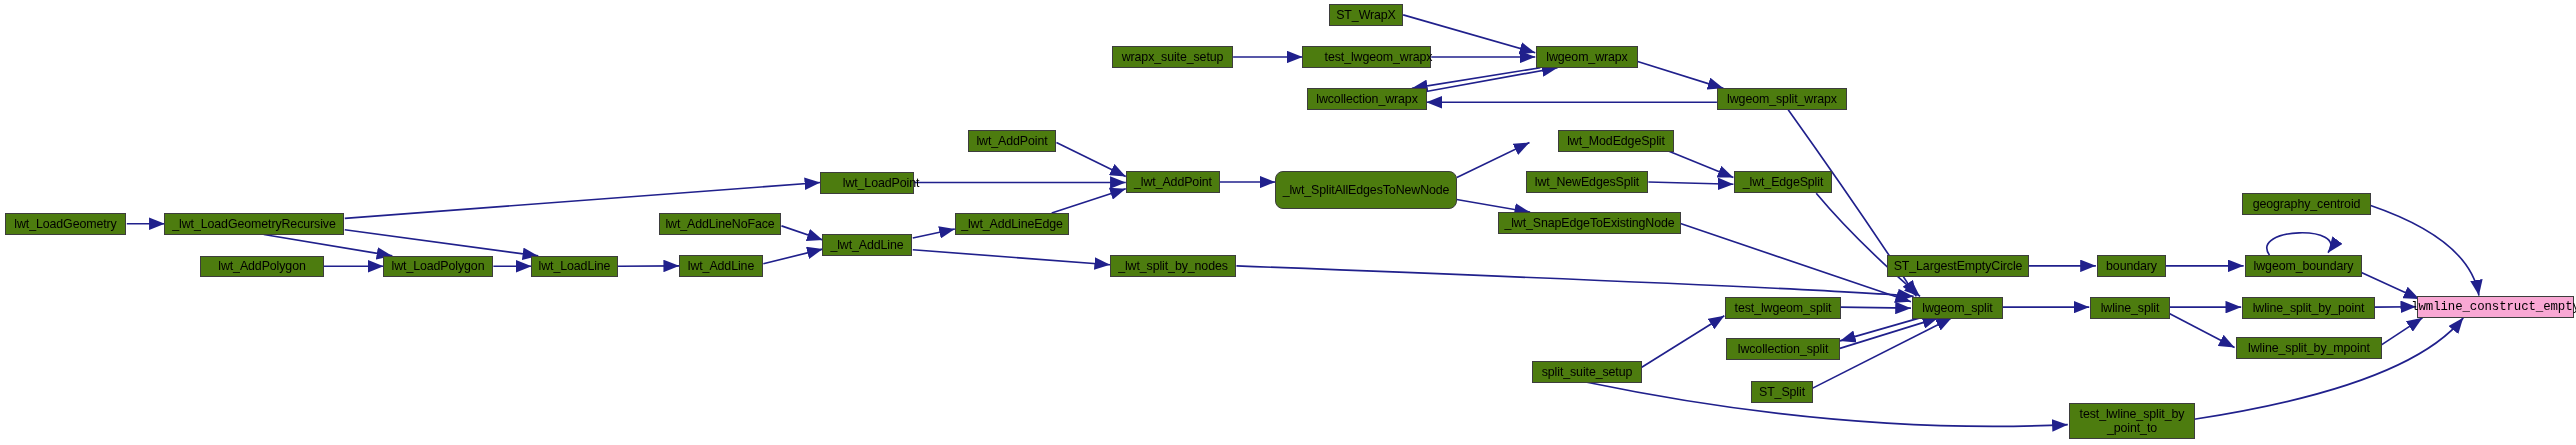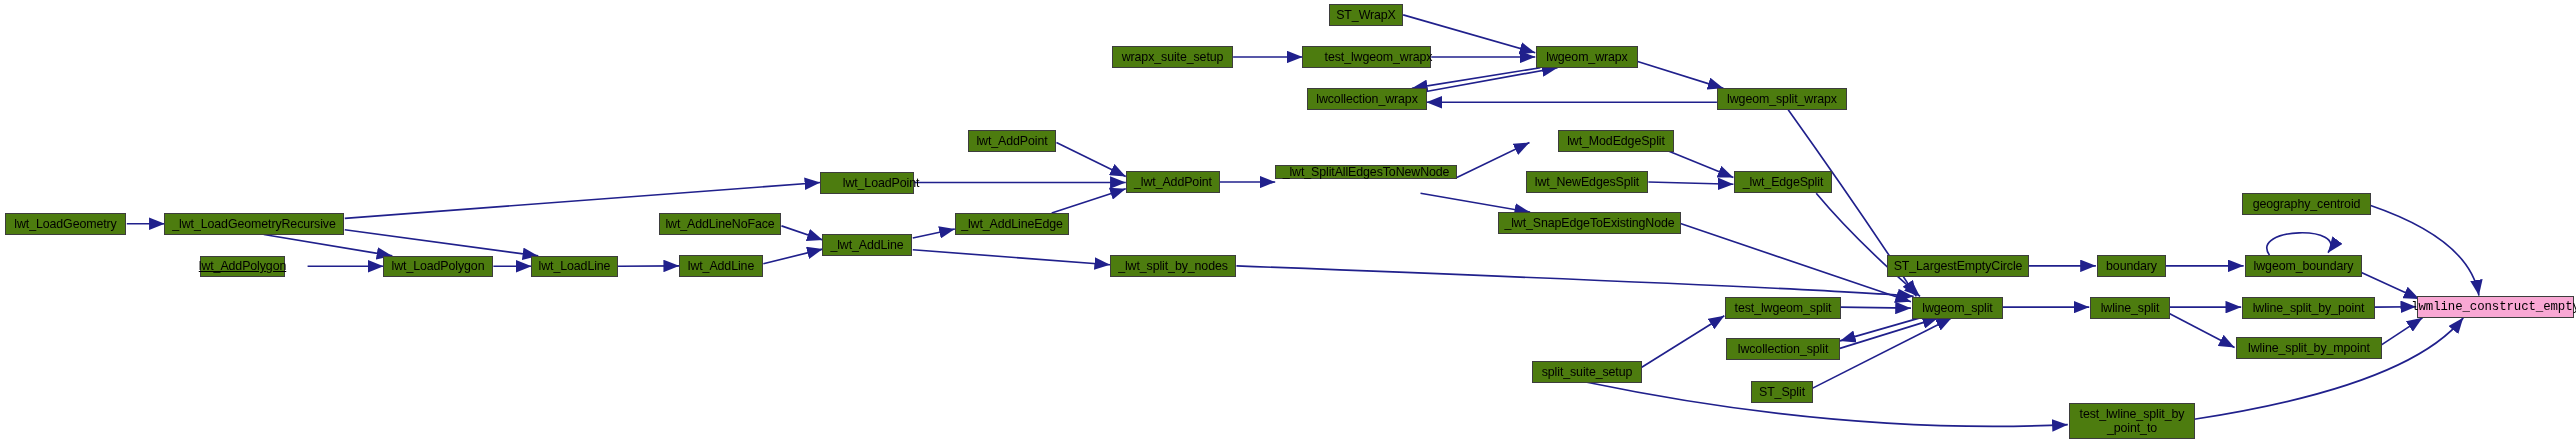--- a/index.html
+++ b/index.html
@@ -93,32 +93,32 @@
       <path d="M 2858,329.8 L 2928.8,362.05" fill="none" stroke="#20208c" stroke-width="2" marker-end="url(#arrow)"></path>
       <path d="M 2869,248.6 Q 2990,290 3001,358" fill="none" stroke="#20208c" stroke-width="2" marker-end="url(#arrow)"></path>
       <path d="M 2626,372 L 2713,372" fill="none" stroke="#20208c" stroke-width="2" marker-end="url(#arrow)"></path>
       <path d="M 2626,379.8 L 2705,421" fill="none" stroke="#20208c" stroke-width="2" marker-end="url(#arrow)"></path>
       <path d="M 2874,372 L 2925,371.5" fill="none" stroke="#20208c" stroke-width="2" marker-end="url(#arrow)"></path>
       <path d="M 2882,418.4 L 2932.6,385" fill="none" stroke="#20208c" stroke-width="2" marker-end="url(#arrow)"></path>
       <path d="M 2656,507.8 Q 2915,468 2982,385" fill="none" stroke="#20208c" stroke-width="2" marker-end="url(#arrow)"></path>
     </svg>
 <div class="node" style="left: 5px; top: 213px; width: 121px; height: 21.5px;">lwt_LoadGeometry</div>
     <div class="node" style="left: 164px; top: 213px; width: 180px; height: 21.5px;">_lwt_LoadGeometryRecursive</div>
-    <div class="node" style="left: 200px; top: 256px; width: 85px; height: 20.7px; text-decoration: underline;">lwt_AddPolygon</div>
+    <div class="node" style="left: 200px; top: 256px; width: 124px; height: 20.7px;">lwt_AddPolygon</div>
     <div class="node" style="left: 383px; top: 256px; width: 110px; height: 20.7px;">lwt_LoadPolygon</div>
     <div class="node" style="left: 531px; top: 256px; width: 87px; height: 20.7px;">lwt_LoadLine</div>
     <div class="node" style="left: 679px; top: 255px; width: 84px; height: 21.5px;">lwt_AddLine</div>
     <div class="node" style="left: 659px; top: 213px; width: 122px; height: 21.5px;">lwt_AddLineNoFace</div>
     <div class="node" style="left: 822px; top: 234px; width: 90px; height: 21.5px;">_lwt_AddLine</div>
     <div class="node" style="left: 820px; top: 172px; width: 94px; height: 21.5px; padding-left: 28px;">lwt_LoadPoint</div>
     <div class="node" style="left: 955px; top: 213px; width: 114px; height: 22px;">_lwt_AddLineEdge</div>
     <div class="node" style="left: 1110px; top: 255px; width: 126px; height: 21.5px;">_lwt_split_by_nodes</div>
     <div class="node" style="left: 968px; top: 130px; width: 88px; height: 21.5px;">lwt_AddPoint</div>
     <div class="node" style="left: 1126px; top: 171px; width: 94px; height: 22px;">_lwt_AddPoint</div>
-    <div class="node" style="left: 1275px; top: 165px; width: 182px; height: 14px;">_lwt_SplitAllEdgesToNewNode</div>
+    <div class="node" style="left: 1275px; top: 171px; width: 182px; height: 38px; border-radius: 8px;">_lwt_SplitAllEdgesToNewNode</div>
     <div class="node" style="left: 1530px; top: 130px; width: 116px; height: 21.5px; margin-left: 28px;">lwt_ModEdgeSplit</div>
     <div class="node" style="left: 1526px; top: 171px; width: 122px; height: 22px;">lwt_NewEdgesSplit</div>
     <div class="node" style="left: 1498px; top: 212px; width: 183px; height: 22px;">_lwt_SnapEdgeToExistingNode</div>
     <div class="node" style="left: 1734px; top: 171px; width: 98px; height: 22px;">_lwt_EdgeSplit</div>
     <div class="node" style="left: 1329px; top: 4.1px; width: 74px; height: 21.5px;">ST_WrapX</div>
     <div class="node" style="left: 1112px; top: 46px; width: 121px; height: 21.5px;">wrapx_suite_setup</div>
     <div class="node" style="left: 1302px; top: 46px; width: 129px; height: 21.5px; padding-left: 24px;">test_lwgeom_wrapx</div>
     <div class="node" style="left: 1536px; top: 46px; width: 102px; height: 21.5px;">lwgeom_wrapx</div>
     <div class="node" style="left: 1307px; top: 88px; width: 120px; height: 21.5px;">lwcollection_wrapx</div>
     <div class="node" style="left: 1717px; top: 88px; width: 130px; height: 21.5px;">lwgeom_split_wrapx</div>

